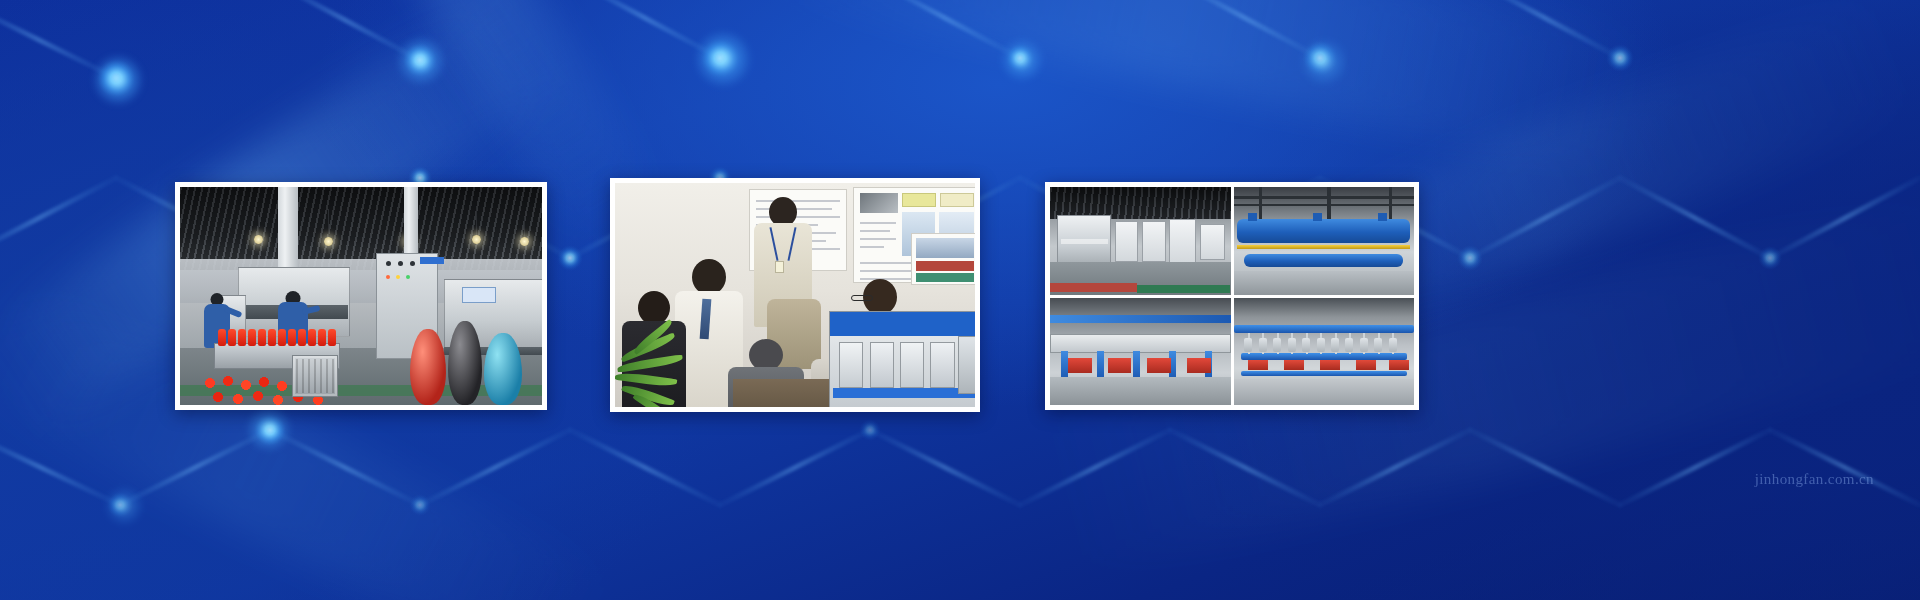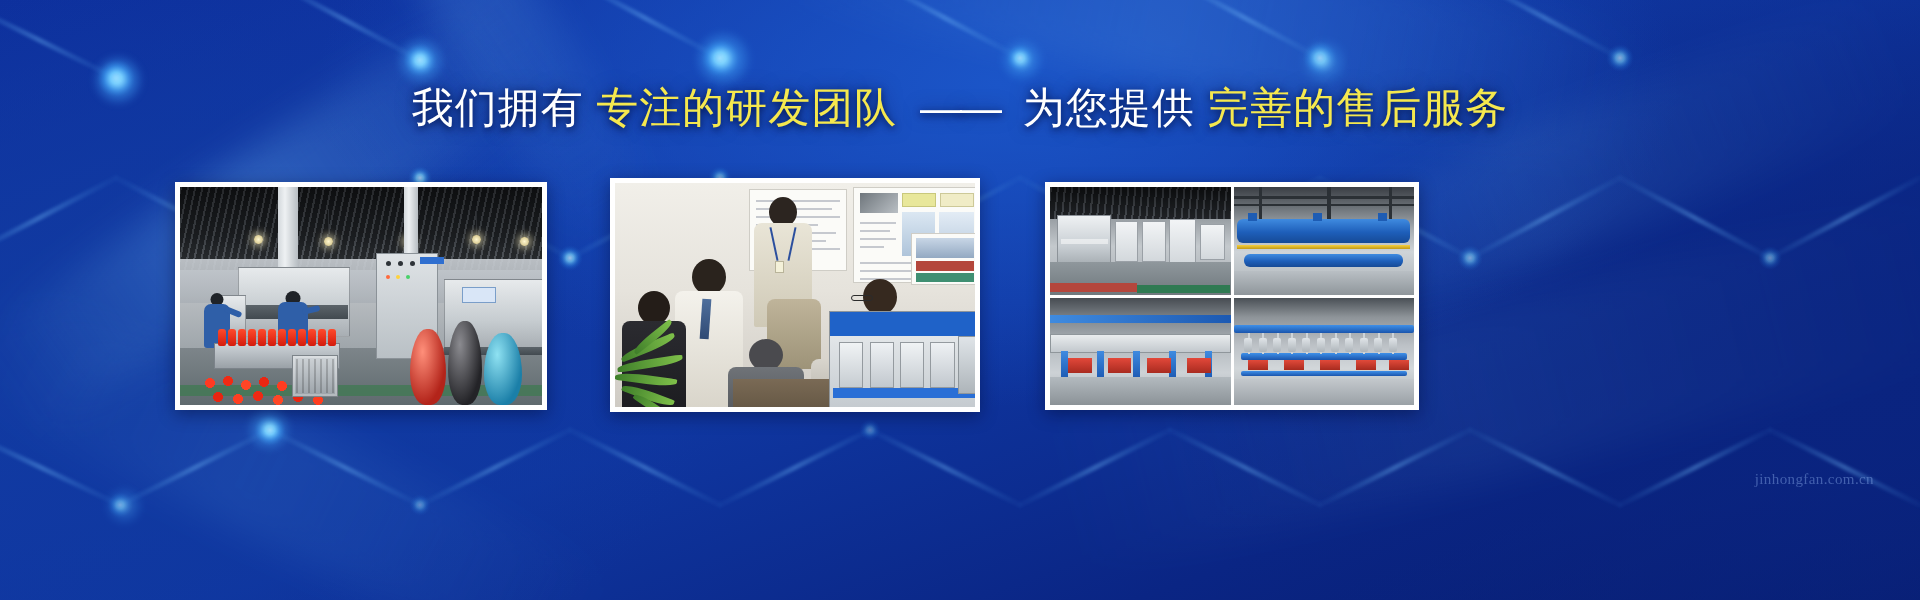--- a/index.html
+++ b/index.html
@@ -309,27 +309,20 @@
     <div class="glow" style="left:92px;  top:54px;  width:52px; height:52px;"></div>
     <div class="glow" style="left:240px; top:228px; width:62px; height:62px;"></div>
     <div class="glow" style="left:246px; top:406px; width:46px; height:46px; opacity:.8;"></div>
     <div class="glow" style="left:396px; top:36px;  width:50px; height:50px; opacity:.85;"></div>
     <div class="glow" style="left:694px; top:30px;  width:58px; height:58px; opacity:.9;"></div>
     <div class="glow" style="left:1000px;top:38px;  width:44px; height:44px; opacity:.7;"></div>
     <div class="glow" style="left:1300px;top:38px;  width:48px; height:48px; opacity:.55;"></div>
     <div class="glow" style="left:104px; top:486px; width:40px; height:40px; opacity:.45;"></div>
   </div>
 
-  <div id="headline">
-    <span class="w">我们拥有</span>
-    <span class="y">专注的研发团队</span>
-    <span class="dash">——</span>
-    <span class="w">为您提供</span>
-    <span class="y">完善的售后服务</span>
-  </div>
 
   <div class="panel" id="panel-1">
     <div class="inner">
       <div class="ph1">
         <div class="roof"></div>
         <div class="wall"></div>
         <div class="floor"></div>
         <div class="floorstripe"></div>
 
         <div class="lampstem" style="left:78px;  top:28px; height:22px;"></div>

